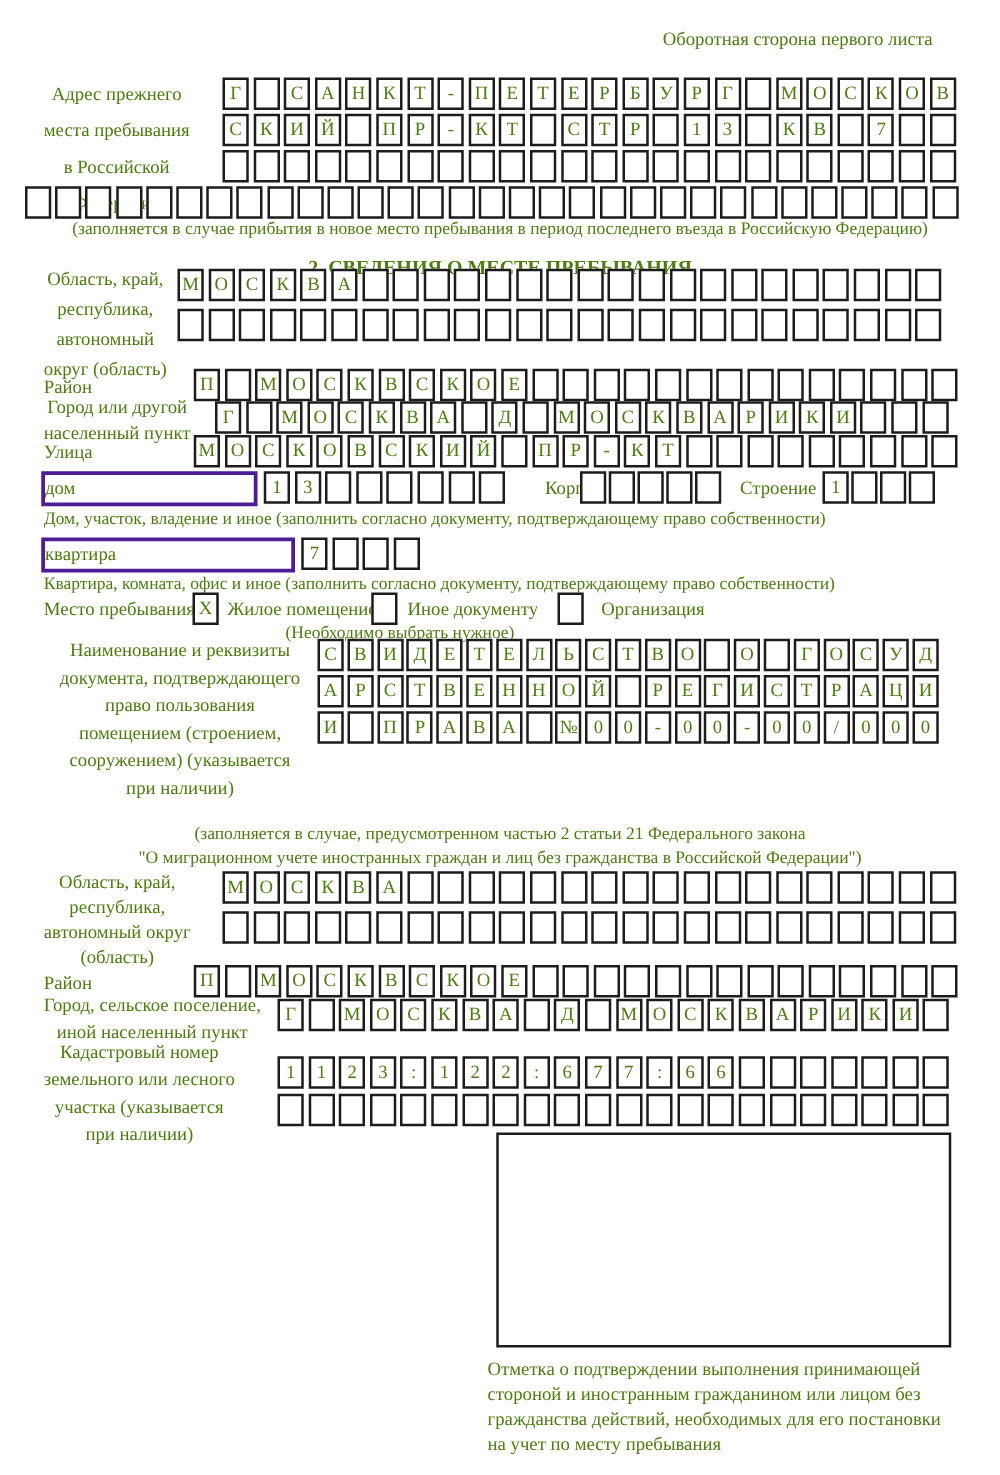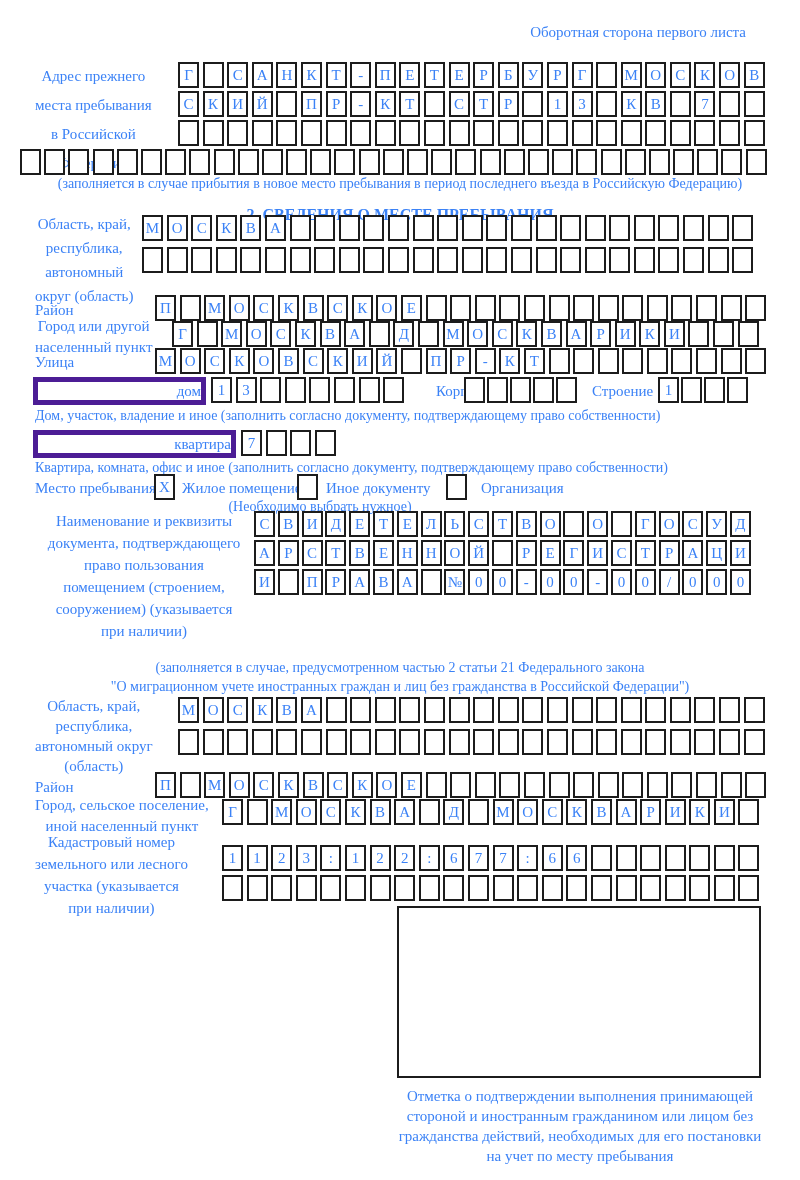--- a/index.html
+++ b/index.html
@@ -1,38 +1,38 @@
 <!DOCTYPE html>
 <html><head>
 <meta charset="utf-8">
 <style>
   html,body{margin:0;padding:0;background:#e8e8e8;}
   .page{
     position:relative;width:800px;height:1180px;margin:0 auto;background:#ffffff;
-    color:#3b82f6;font-family:"Liberation Serif","DejaVu Serif",serif;font-size:15px;
+    color:#4d7c0f;font-family:"Liberation Serif","DejaVu Serif",serif;font-size:15px;
     overflow:hidden;
   }
   .abs{position:absolute;}
   .pre{white-space:pre-line;}
   .lbl{line-height:1.4;text-align:center;}
   .center{left:0;width:100%;text-align:center;}
   .bold{font-weight:bold;margin-top:12px;}
   .note{font-size:14px;}
   .r{position:absolute;display:flex;gap:3.6px;}
   .cell{
     box-sizing:border-box;flex:none;width:21px;height:26px;
     border:2px solid #1c1c1c;display:flex;align-items:center;justify-content:center;
     font-size:15px;line-height:1;background:#fff;
   }
   .g28{gap:2.8px;}
   .g2{gap:2px;}
   .g32{gap:3.2px;}
   .widebox{
-    box-sizing:border-box;border:5px solid #4c1d95;display:flex;
-    align-items:center;justify-content:flex-end;background:#fff;
+    box-sizing:border-box;border:3px solid #4c1d95;display:flex;
+    align-items:center;justify-content:flex-start;background:#fff;
   }
   
   #header-note{top:24px;right:54px;}
   #prev-label{left:35px;top:62px;line-height:29px;}
   #prev-r1{left:178px;top:62px;}
   #prev-r2{left:178px;top:91px;}
   #prev-r3{left:178px;top:120px;}
   #prev-r4{left:20px;top:149px;}
   #prev-note{top:176px;}
   #sec2-title{top:194px;font-size:16px;}
@@ -73,21 +73,21 @@
   #reg2-r1{left:178px;top:697px;}
   #reg2-r2{left:178px;top:729px;}
   #dist2-label{left:35px;top:777px;}
   #dist2-r{left:155px;top:772px;}
   #city2-label{left:35px;top:795px;line-height:21px;}
   #city2-r{left:222px;top:799px;}
   #cad-label{left:35px;top:831px;line-height:22px;}
   #cad-r1{left:222px;top:845px;}
   #cad-r2{left:222px;top:875px;}
   #stamp-box{left:397px;top:906px;width:364px;height:172px;box-sizing:border-box;border:2px solid #1c1c1c;background:#fff;}
-  #stamp-caption{left:390px;top:1086px;width:380px;text-align:center;line-height:20px;}
+  #stamp-caption{left:390px;top:1086px;width:380px;text-align:left;line-height:20px;}
 </style>
 </head>
 <body>
 
 <div class="page">
 
   <div id="header-note" class="abs">Оборотная сторона первого листа</div>
 
   <div id="prev-label" class="abs lbl pre">Адрес прежнего
 места пребывания

